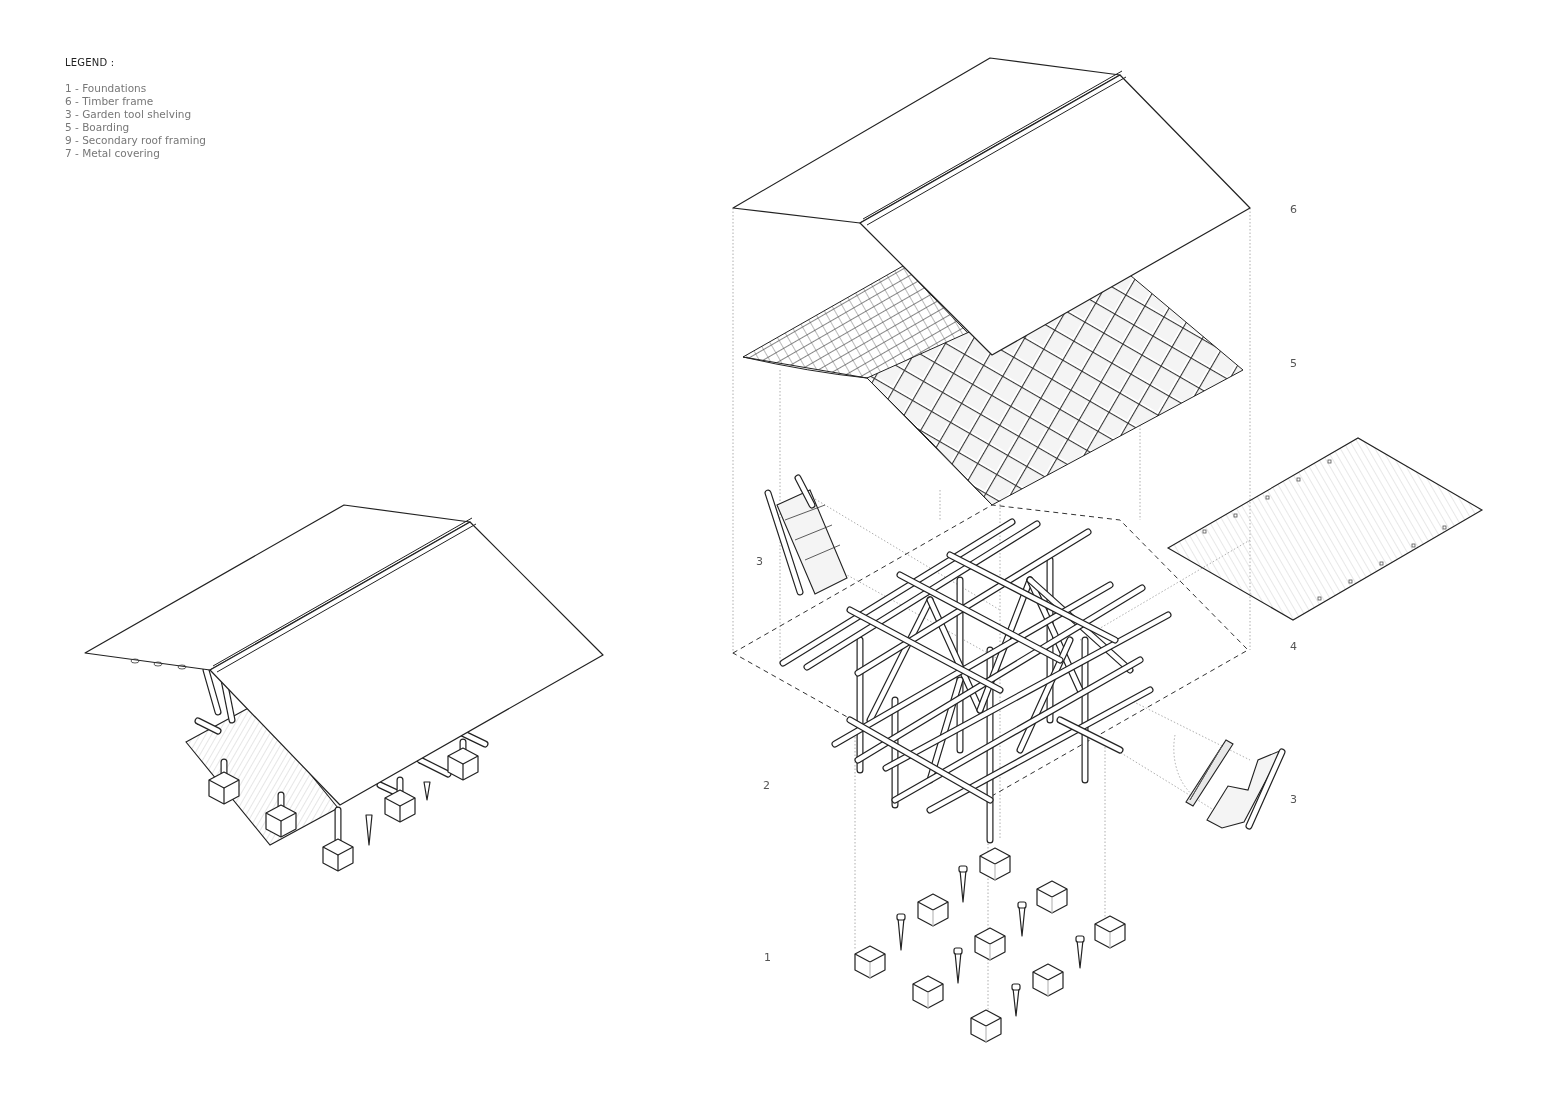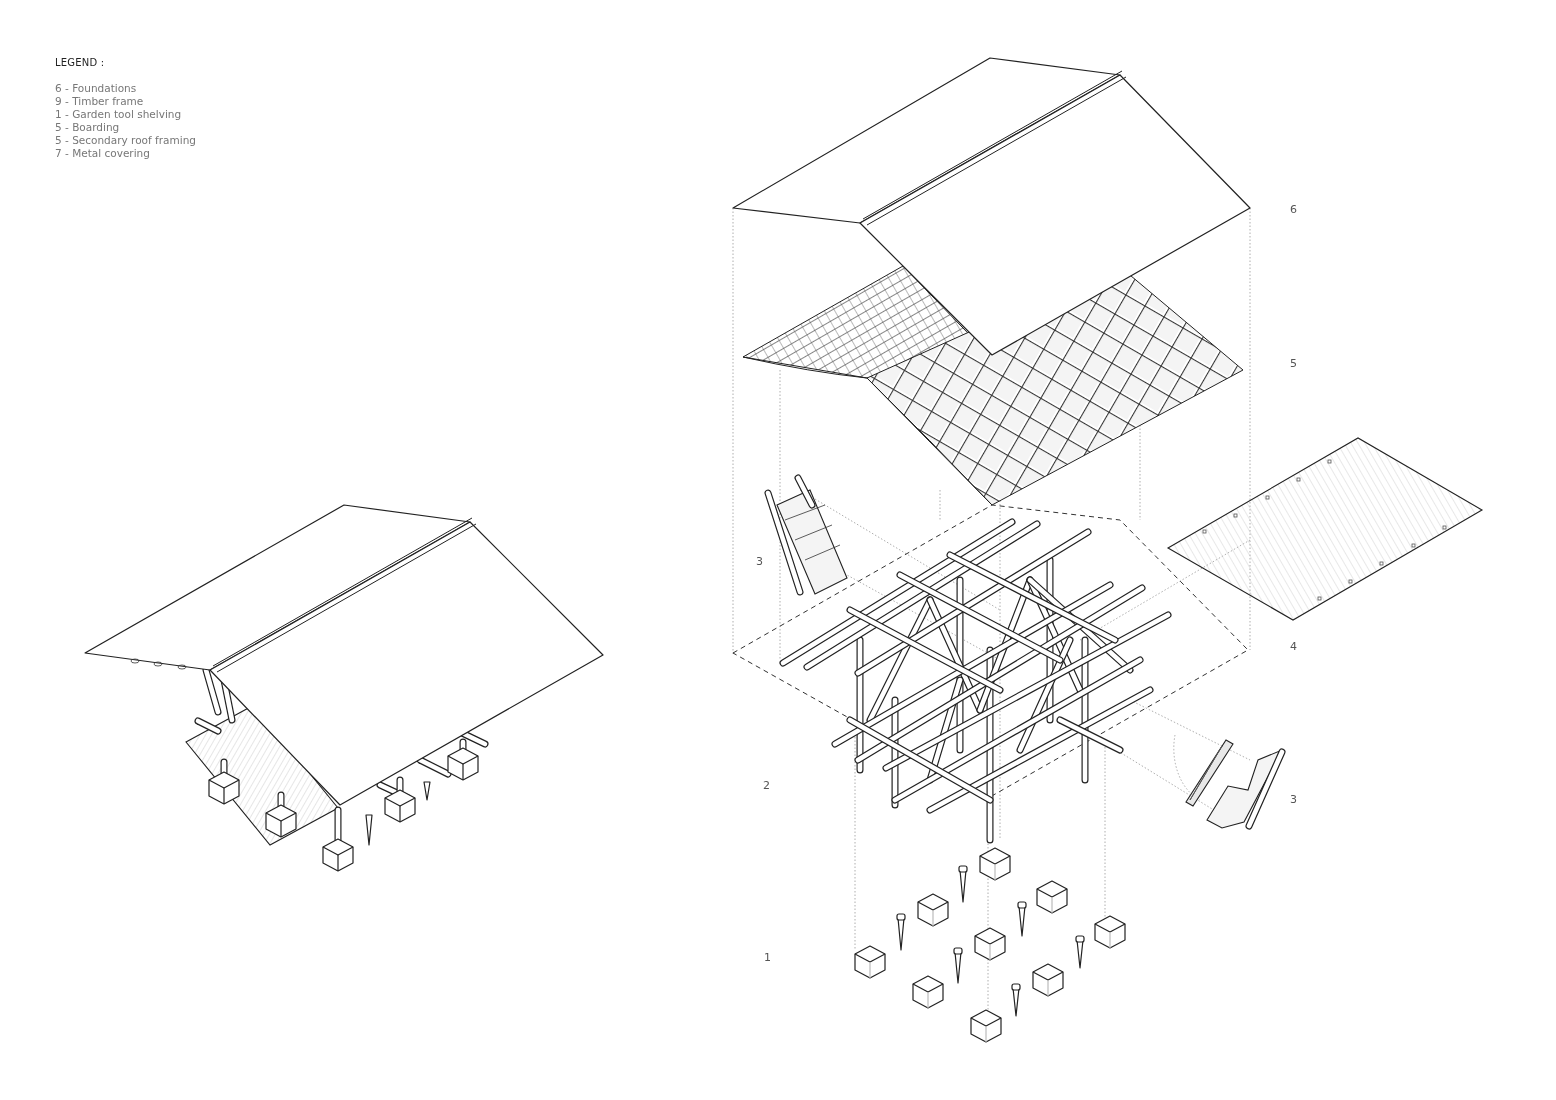--- a/index.html
+++ b/index.html
@@ -1,40 +1,40 @@
 <!DOCTYPE html>
 <html><head>
 <meta charset="utf-8">
 <style>
   html, body { margin:0; padding:0; background:#ffffff; }
   body { width:1556px; height:1100px; position:relative; overflow:hidden; font-family:"DejaVu Sans", sans-serif; color:#444; }
-  .legend { position:absolute; left:55px; top:57px; }
+  .legend { position:absolute; left:65px; top:57px; }
   .legend-title { font-size:10px; color:#222; letter-spacing:0.2px; margin-bottom:14px; }
   .legend-list { list-style:none; margin:0; padding:0; }
   .legend-list li { font-size:10.5px; line-height:13px; color:#777; }
   .label { position:absolute; font-size:11px; color:#555; }
   svg.canvas { position:absolute; left:0; top:0; }
   .stroke { stroke:#222; fill:#fff; stroke-width:1.2; stroke-linejoin:round; }
   .thin { stroke:#333; fill:none; stroke-width:0.8; }
   .dot { stroke:#999; fill:none; stroke-width:0.8; stroke-dasharray:1.5 2; }
   .dash { stroke:#333; fill:none; stroke-width:1; stroke-dasharray:5 4; }
   .pole { stroke:#222; stroke-width:7; stroke-linecap:round; fill:none; }
   .pole-in { stroke:#fff; stroke-width:4.6; stroke-linecap:round; fill:none; }
 </style>
 </head>
 <body>
 
 <div class="legend">
   <div class="legend-title">LEGEND :</div>
   <ul class="legend-list">
-    <li>6 - Foundations</li>
-    <li>9 - Timber frame</li>
-    <li>1 - Garden tool shelving</li>
+    <li>1 - Foundations</li>
+    <li>6 - Timber frame</li>
+    <li>3 - Garden tool shelving</li>
     <li>5 - Boarding</li>
-    <li>5 - Secondary roof framing</li>
+    <li>9 - Secondary roof framing</li>
     <li>7 - Metal covering</li>
   </ul>
 </div>
 
 <svg class="canvas" width="1556" height="1100" viewBox="0 0 1556 1100">
   <defs>
     <pattern id="hatchBoard" width="6" height="6" patternUnits="userSpaceOnUse" patternTransform="rotate(-30)">
       <line x1="0" y1="0" x2="0" y2="6" stroke="#bbb" stroke-width="0.7"></line>
     </pattern>
     <pattern id="hatchDeck" width="5" height="5" patternUnits="userSpaceOnUse" patternTransform="rotate(30)">

